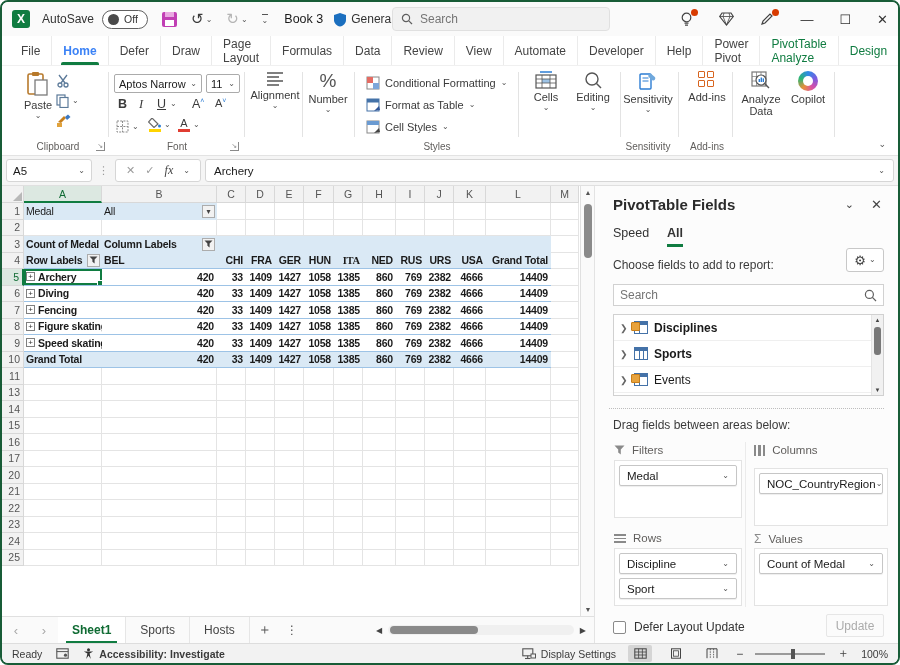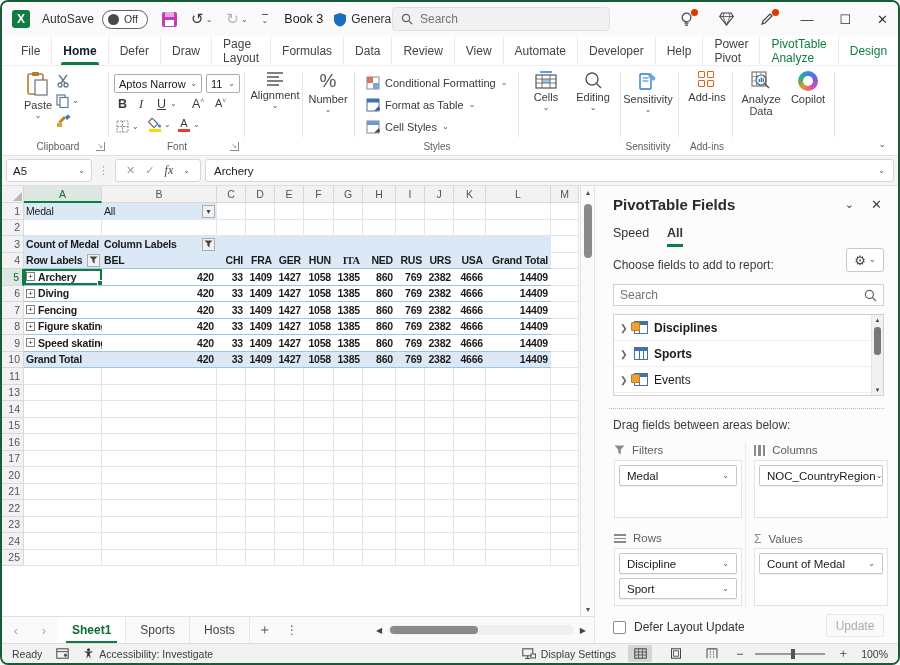--- a/index.html
+++ b/index.html
@@ -27,21 +27,21 @@
   .tb-search { position:absolute; left:390px; top:5px; width:218px; height:24px; background:#F1F1F1; border:1px solid #E0E0E0; border-radius:4px; display:flex; align-items:center; padding:0 8px; gap:7px; }
   .tb-search input { border:none; background:transparent; outline:none; font-size:12px; color:#444; width:160px; font-family:"Liberation Sans",sans-serif; }
   .tb-right { margin-left:auto; display:flex; align-items:center; gap:26px; }
   .tbr-ic { position:relative; display:inline-flex; color:#444; }
   .dot:after { content:""; position:absolute; top:-3px; right:-5px; width:7px; height:7px; background:#D83B01; border-radius:50%; }
   .winbtn { font-size:13px; color:#333; }
 
   
   .tabrow { height:30px; background:#FFFFFF; display:flex; align-items:stretch; padding-left:8px; border-bottom:1px solid #F0F0F0; }
   .rtab { display:flex; align-items:center; padding:0 11px; font-size:12px; color:#444; position:relative; border-right:1px solid #EBEBEB; cursor:default; }
-  .rtab.sel { font-weight:bold; color:#0f172a; }
+  .rtab.sel { font-weight:bold; color:#3b82f6; }
   .rtab.sel:after { content:""; position:absolute; left:9px; right:9px; bottom:0; height:3px; background:#107C41; border-radius:2px 2px 0 0; }
   .rtab.ctx { color:#107C41; }
   .tabrow-right { margin-left:auto; display:flex; align-items:center; gap:10px; padding-right:10px; }
   .cmt-pill { display:flex; height:24px; border:1px solid #C8C8C8; border-radius:4px; overflow:hidden; }
 
   
   .ribbon { position:relative; height:90px; background:#fff; border-bottom:1px solid #E3E3E3; font-size:11px; color:#3b3b3b; }
   .rdiv { position:absolute; top:6px; bottom:18px; width:1px; background:#E3E3E3; }
   .bigbtn { position:absolute; top:5px; display:flex; flex-direction:column; align-items:center; gap:2px; text-align:center; }
   .bigbtn .blab { font-size:11px; color:#3b3b3b; line-height:12px; }
@@ -145,21 +145,21 @@
   .vdivider { position:absolute; left:150px; top:256px; bottom:36px; width:1px; background:#EBEBEB; }
   .defer { position:absolute; left:18px; top:434px; display:flex; align-items:center; gap:8px; font-size:12px; color:#333; }
   .cbox { width:13px; height:13px; border:1px solid #8A8A8A; border-radius:2px; background:#fff; }
   .updatebtn { position:absolute; right:14px; top:428px; width:58px; height:23px; background:#FBFBFB; border:1px solid #E6E6E6; border-radius:2px; color:#ABABAB; font-size:12px; display:flex; align-items:center; justify-content:center; }
   .rows-ic span { display:block; width:12px; height:1.6px; background:#8A8A8A; margin:2px 0; }
   .cols-ic { display:flex; gap:2px; }
   .cols-ic span { width:2.4px; height:11px; background:#8A8A8A; }
 
   
   .statusbar { height:20px; background:#F2F2F2; border-top:1px solid #DDDDDD; display:flex; align-items:center; font-size:10.5px; color:#3B3B3B; padding:0 10px; gap:14px; }
-  .sb-acc { font-weight:normal; }
+  .sb-acc { font-weight:bold; }
   .sb-right { margin-left:auto; display:flex; align-items:center; gap:12px; }
   .viewbtn { width:24px; height:17px; display:flex; align-items:center; justify-content:center; border-radius:2px; }
   .viewbtn.on { background:#D5D5D5; }
   .zoomtrack { width:70px; height:2px; background:#9a9a9a; position:relative; }
   .zoomthumb { position:absolute; left:36px; top:-4px; width:4px; height:10px; background:#555; }
   svg { display:block; }
 </style>
 </head>
 <body>
 
@@ -960,21 +960,21 @@
         </div>
 
       <div class="area-label" style="left:159px; top:258px;">
         <span class="cols-ic">
             <span></span>
             <span></span>
             <span></span>
           </span>
         <span>Columns</span>
       </div>
-      <div class="area-box" style="left:159px; top:274px; width:134px; height:58px;">
+      <div class="area-box" style="left:159px; top:282px; width:134px; height:58px;">
           <div class="chip">
             <span>NOC_CountryRegion</span>
             <div class="chev">⌄</div>
           </div>
         </div>
 
       <div class="vdivider"></div>
 
       <div class="area-label" style="left:19px; top:346px;">
         <span class="rows-ic">

